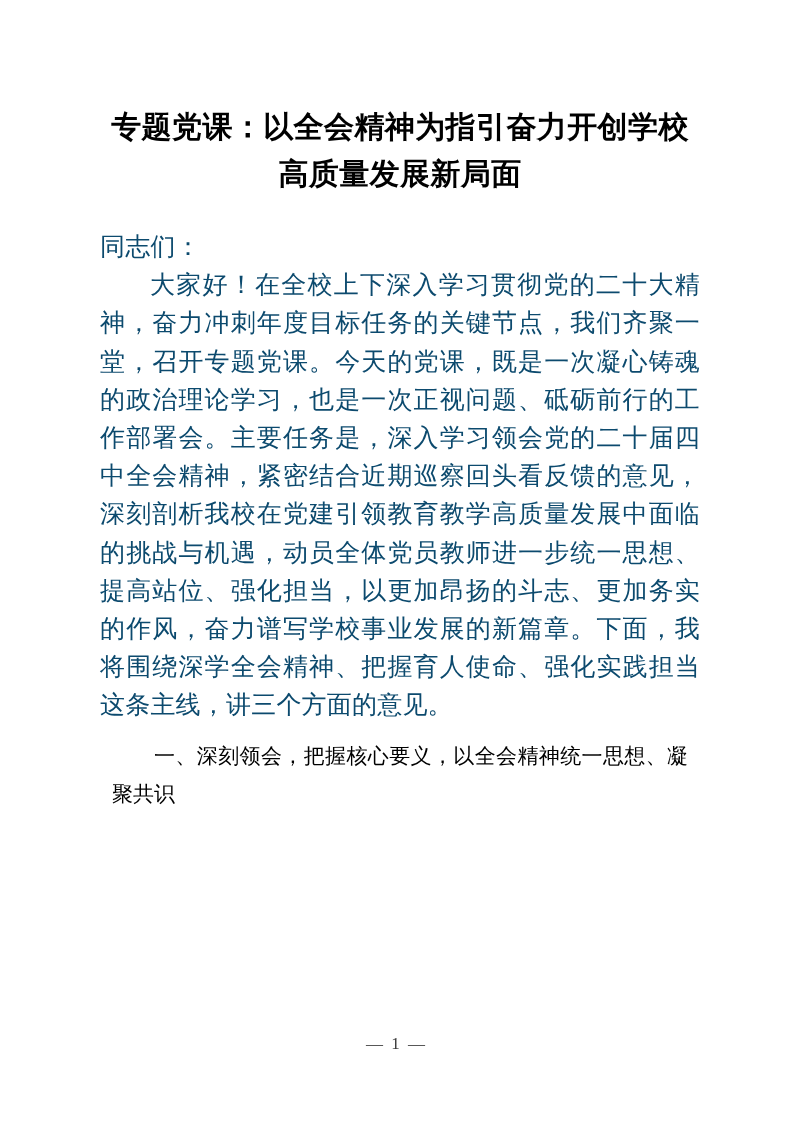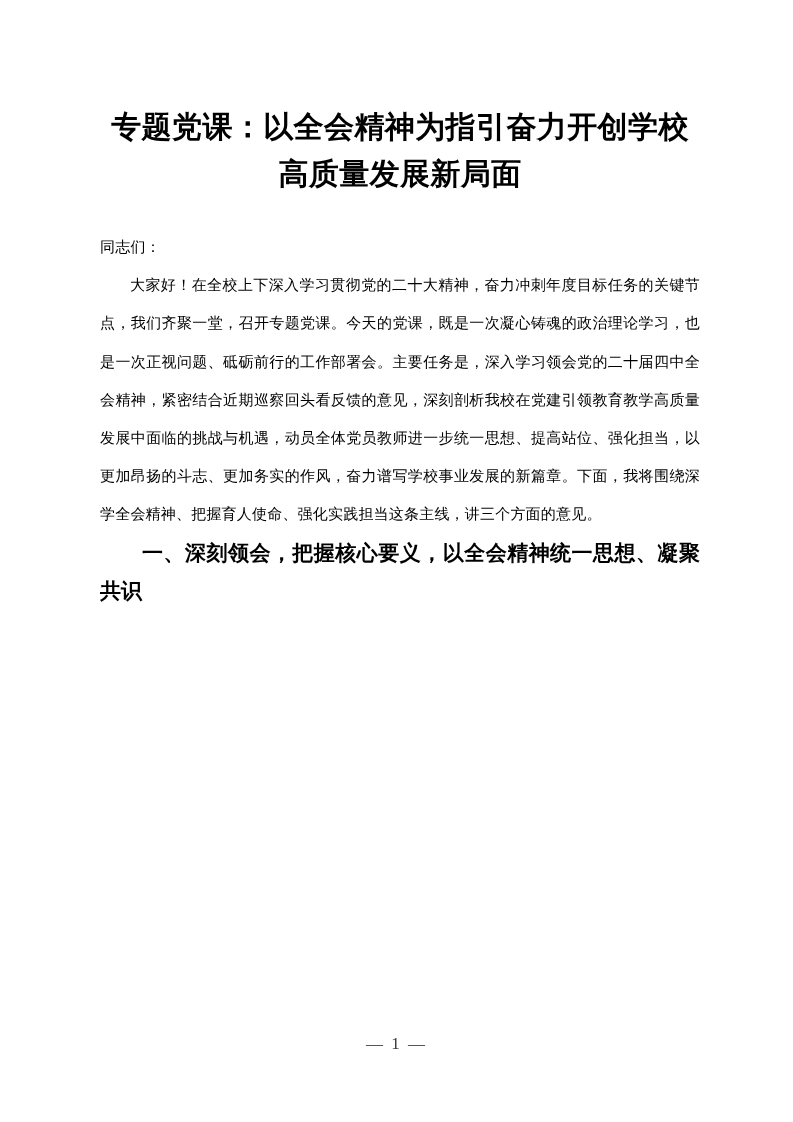--- a/index.html
+++ b/index.html
@@ -54,43 +54,43 @@
     position: absolute;
     left: 0;
     top: 228px;
     width: 600px;
   }
 
   p.para {
     margin: 0;
     padding: 0;
     font-family: "Liberation Serif", "DejaVu Serif", serif;
-    font-size: 15px;
+    font-size: 25px;
     line-height: 38.2px;
     text-align: justify;
     text-justify: inter-ideograph;
     text-align-last: left;
     letter-spacing: 0.2px;
-    color: #000000;
+    color: #0c4a6e;
     word-break: break-all;
   }
 
   p.para.indent {
     text-indent: 2em;
   }
 
   p.para.salutation {
     text-indent: 0;
   }
 
   p.heading {
-    margin: 0;
+    margin: 12px;
     padding: 0;
     font-family: "Liberation Sans", "DejaVu Sans", sans-serif;
-    font-weight: bold;
+    font-weight: normal;
     font-size: 21px;
     line-height: 38.2px;
     text-indent: 2em;
     text-align: justify;
     text-justify: inter-ideograph;
     text-align-last: left;
     color: #000000;
     word-break: break-all;
   }
 

